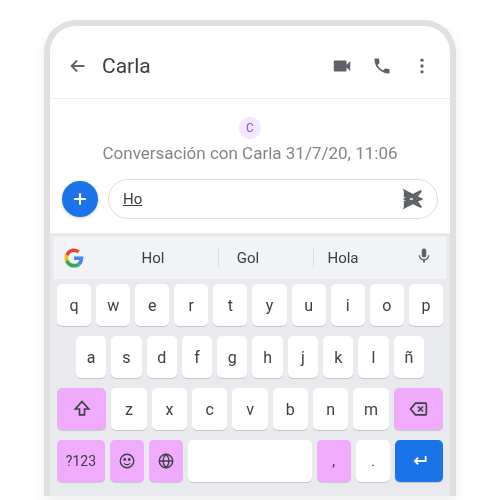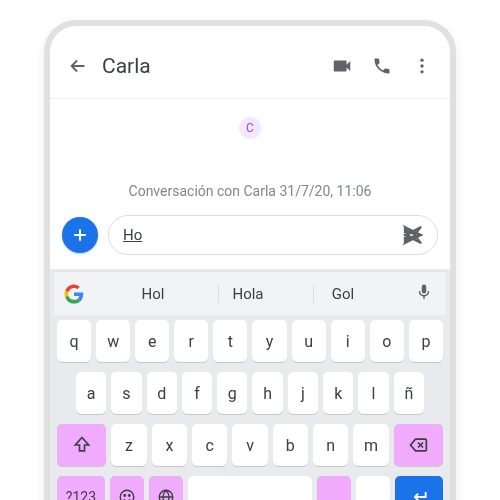--- a/index.html
+++ b/index.html
@@ -21,21 +21,21 @@
     border-bottom: 1px solid #eee;
   }
   .icon-btn { width: 40px; height: 40px; display:flex; align-items:center; justify-content:center; color:#5f6368; border:none; background:none; cursor:pointer; }
   .title { font-size: 21px; color:#3c4043; font-weight:400; flex:0 0 auto; margin-left:4px; }
   .spacer { flex:1; }
   .convo { padding: 18px 0 6px 0; text-align:center; }
   .avatar {
     width:22px; height:22px; border-radius:50%; background:#f3e8fd; color:#a142f4;
     font-size:12px; line-height:22px; display:inline-block; margin-bottom:4px;
   }
-  .convo-text { font-size:14px; color:#80868b;margin-top:40px; }
+  .convo-text { font-size:17px; color:#80868b; }
   .composer-row { display:flex; align-items:center; padding: 10px 12px 14px 12px; gap:10px; }
   .fab {
     width:36px; height:36px; border-radius:50%; background:#1a73e8; color:#fff;
     display:flex; align-items:center; justify-content:center; font-size:22px; border:none; cursor:pointer;
     box-shadow:0 1px 3px rgba(0,0,0,0.2);
   }
   .composer {
     flex:1; height:40px; border:1px solid #dadce0; border-radius:20px;
     display:flex; align-items:center; padding:0 8px 0 14px; background:#fff;
   }
@@ -130,22 +130,22 @@
     <div class="sugg-row">
       <div class="g-logo">
         <svg width="20" height="20" viewBox="0 0 48 48">
             <path fill="#EA4335" d="M24 9.5c3.9 0 6.6 1.7 8.1 3.1l5.9-5.9C34.4 3.3 29.7 1 24 1 14.8 1 6.9 6.6 3.3 14.7l6.9 5.4C12 14 17.5 9.5 24 9.5z"></path>
             <path fill="#4285F4" d="M46.5 24.5c0-1.6-.1-2.8-.4-4H24v8.1h12.7c-.5 2.9-2.2 5.4-4.8 7.1l7.4 5.7c4.3-4 6.8-9.9 6.8-16.9z"></path>
             <path fill="#FBBC05" d="M10.2 28.1a14.6 14.6 0 0 1 0-8.2l-6.9-5.4a23 23 0 0 0 0 19l6.9-5.4z"></path>
             <path fill="#34A853" d="M24 47c6.2 0 11.4-2 15.2-5.6l-7.4-5.7c-2 1.4-4.7 2.3-7.8 2.3-6.5 0-12-4.5-13.8-10.6l-6.9 5.4C6.9 41.4 14.8 47 24 47z"></path>
           </svg>
       </div>
       <div class="sugg">Hol</div>
+      <div class="sugg">Gol</div>
       <div class="sugg">Hola</div>
-      <div class="sugg">Gol</div>
       <div class="mic">
         <svg width="18" height="18" viewBox="0 0 24 24" fill="currentColor">
             <path d="M12 14a3 3 0 0 0 3-3V5a3 3 0 0 0-6 0v6a3 3 0 0 0 3 3zm5-3a5 5 0 0 1-10 0H5a7 7 0 0 0 6 6.9V21h2v-3.1A7 7 0 0 0 19 11h-2z"></path>
           </svg>
       </div>
     </div>
 
     <div class="krow">
       <button class="key">q</button>
       <button class="key">w</button>

